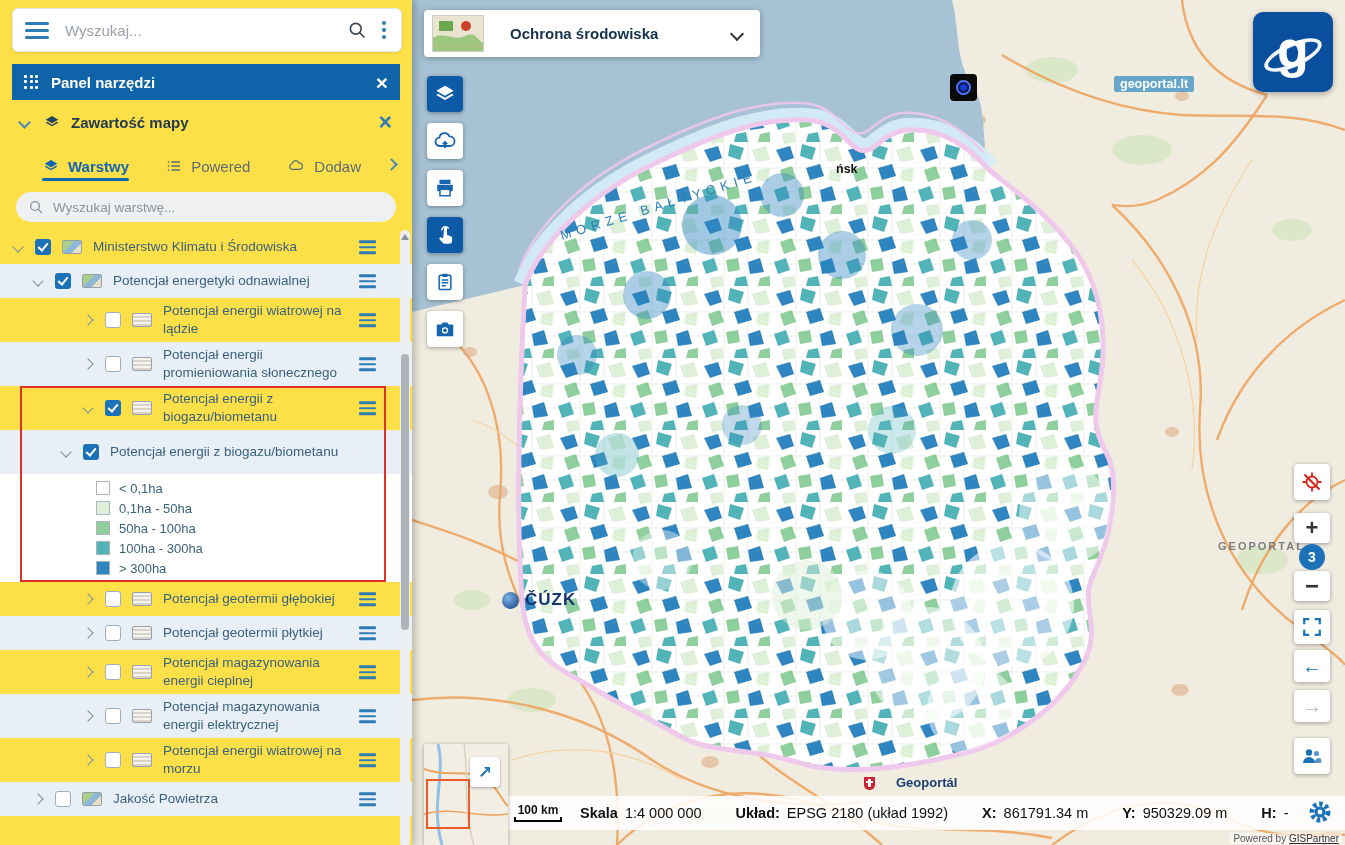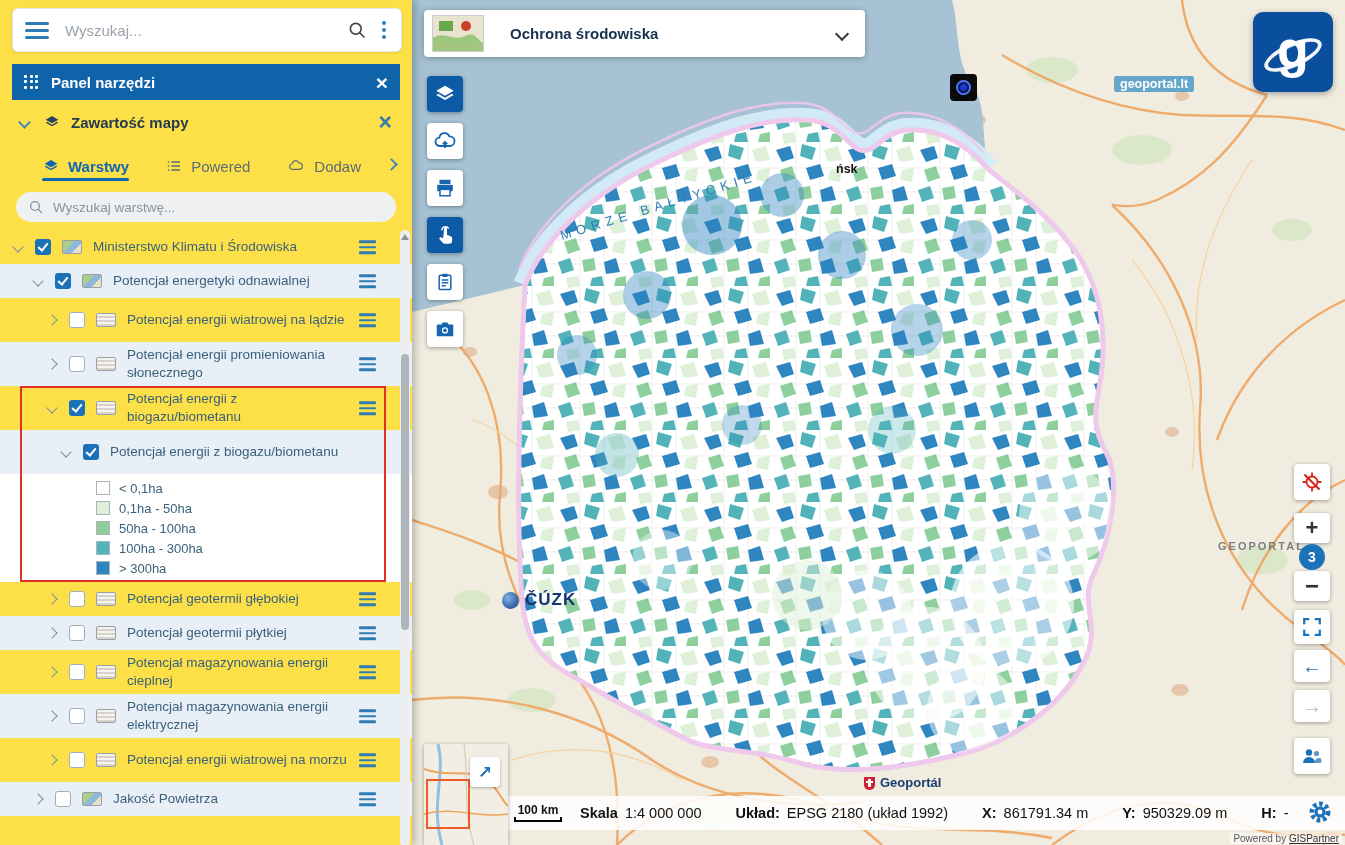--- a/index.html
+++ b/index.html
@@ -9,21 +9,21 @@
 
   
   .map-area{position:absolute;left:412px;top:0;width:933px;height:845px;background:#f0ecdf;overflow:hidden}
   .map-svg{position:absolute;left:0;top:0}
   .wm{position:absolute;z-index:5;white-space:nowrap}
   .wm-lt{left:702px;top:76px;background:rgba(90,160,200,.92);color:#fff;font-weight:bold;font-size:12.5px;padding:1px 6px;border-radius:2px}
   .wm-big{left:806px;top:540px;color:rgba(95,100,105,.8);font-size:11px;letter-spacing:2px;font-weight:bold}
   .wm-cuzk{left:90px;top:590px;display:flex;align-items:center;gap:6px}
   .cuzk-ball{width:17px;height:17px;border-radius:50%;background:radial-gradient(circle at 35% 35%,#7db4e8,#143a7d)}
   .wm-cuzk .txt{font-size:17px;font-weight:bold;color:#16356e;letter-spacing:1px}
-  .wm-sk{left:452px;top:775px;display:flex;align-items:flex-end;gap:5px}
+  .wm-sk{left:452px;top:775px;display:flex;align-items:flex-end;gap:21px}
   .sk-shield{width:11px;height:13px;background:#cf2233;border-radius:0 0 5px 5px;position:relative}
   .sk-shield::before{content:"";position:absolute;left:4px;top:2px;width:3px;height:8px;background:#fff}
   .sk-shield::after{content:"";position:absolute;left:2px;top:4px;width:7px;height:2px;background:#fff}
   .wm-sk .txt{font-size:13px;font-weight:bold;color:#1c3e6e}
   .city{left:424px;top:162px;font-size:12.5px;font-weight:bold;color:#111}
   .emblem{left:538px;top:74px;width:27px;height:27px;background:#0a0a0a;border-radius:4px;display:flex;align-items:center;justify-content:center}
   .emblem i{width:15px;height:15px;border-radius:50%;background:radial-gradient(circle,#1a3bd0 30%,#050a2a 70%);border:2px solid #4f79ff;display:block}
 
   
   .left-panel{position:absolute;left:0;top:0;width:412px;height:845px;background:#fde047;box-shadow:3px 0 8px rgba(0,0,0,.25);z-index:30}
@@ -69,38 +69,38 @@
   .cb{width:16px;height:16px;border-radius:3px;flex:none;margin-right:11px;position:relative;cursor:pointer}
   .cb.on{background:#1b72b8}
   .cb.on::after{content:"";position:absolute;left:5px;top:2px;width:4px;height:8px;border-right:2px solid #fff;border-bottom:2px solid #fff;transform:rotate(40deg)}
   .cb.off{background:#fff;border:1.5px solid #9fb0bd}
   .licon{width:20px;height:14px;flex:none;margin-right:11px;border:1px solid #97a0a8;border-radius:2px}
   .licon.grid{background:repeating-linear-gradient(0deg,#d8d4cc 0 2px,#f6f4ee 2px 4px)}
   .licon.map{background:linear-gradient(135deg,#a9cf8a 0 38%,#8fb7d8 38% 68%,#e8e0c8 68%)}
   .row .lbl{font-size:13.5px;color:#3a617c;line-height:1.3;flex:1}
   .rmenu{position:absolute;right:36px;top:50%;transform:translateY(-50%);width:17px;display:flex;flex-direction:column;gap:3px;cursor:pointer}
   .rmenu i{height:2.5px;background:#2f7cb5;border-radius:1px}
-  .i0{padding-left:14px}.i1{padding-left:34px}.i2{padding-left:48px}.i3{padding-left:62px}
+  .i0{padding-left:14px}.i1{padding-left:34px}.i2{padding-left:84px}.i3{padding-left:62px}
 
   .legend{padding:4px 0 4px 96px;background:#fff}
   .litem{display:flex;align-items:center;height:20px;gap:9px}
   .swatch{width:14px;height:14px;border:1px solid #aab4bc;flex:none}
   .litem .lbl{font-size:13px;color:#3a617c}
 
   .red-box{position:absolute;left:20px;top:156px;width:366px;height:196px;border:2px solid #e03127;pointer-events:none;z-index:6}
 
   .scrollbar{position:absolute;right:2px;top:0;width:10px;height:617px;background:#eceff1;border-radius:5px;z-index:7}
   .scroll-up{position:absolute;top:4px;left:50%;transform:translateX(-50%);width:0;height:0;border-left:4px solid transparent;border-right:4px solid transparent;border-bottom:6px solid #8a9199}
   .thumb{position:absolute;top:124px;left:1px;width:8px;height:276px;background:#aeb4ba;border-radius:4px;cursor:grab}
 
   
   .tool{position:absolute;left:427px;width:36px;height:36px;background:#fff;border-radius:4px;box-shadow:0 1px 4px rgba(0,0,0,.35);display:flex;align-items:center;justify-content:center;z-index:20;cursor:pointer}
   .tool.active{background:#0d5ba6}
 
-  .theme{position:absolute;left:424px;top:10px;width:441px;height:47px;background:#fff;border-radius:4px;box-shadow:0 1px 6px rgba(0,0,0,.3);display:flex;align-items:center;z-index:20;padding:0 18px 0 8px;cursor:pointer}
+  .theme{position:absolute;left:424px;top:10px;width:336px;height:47px;background:#fff;border-radius:4px;box-shadow:0 1px 6px rgba(0,0,0,.3);display:flex;align-items:center;z-index:20;padding:0 18px 0 8px;cursor:pointer}
   .theme .thumbimg{width:52px;height:37px;margin-right:26px;border:1px solid #ccc;flex:none;overflow:hidden}
   .theme .lbl{font-size:15px;font-weight:bold;color:#16324c;flex:1}
   .theme .chev{width:10px;height:10px;border-color:#333;border-width:2.2px}
 
   .logo{position:absolute;right:12px;top:12px;width:80px;height:80px;background:#0a4f9e;border-radius:10px;z-index:20;display:flex;align-items:center;justify-content:center;box-shadow:0 2px 6px rgba(0,0,0,.3);cursor:pointer}
   .logo .g{color:#fff;font-size:52px;font-weight:bold;position:relative;top:-3px}
   .logo .ring{position:absolute;width:62px;height:24px;border:4px solid rgba(255,255,255,.95);border-radius:50%;transform:rotate(-24deg);top:31px;left:9px}
 
   .rbtn{position:absolute;left:1294px;width:36px;background:#fff;border-radius:4px;box-shadow:0 1px 4px rgba(0,0,0,.35);display:flex;align-items:center;justify-content:center;z-index:20;cursor:pointer}
   #btn-crosshair-off{top:464px;height:36px}

